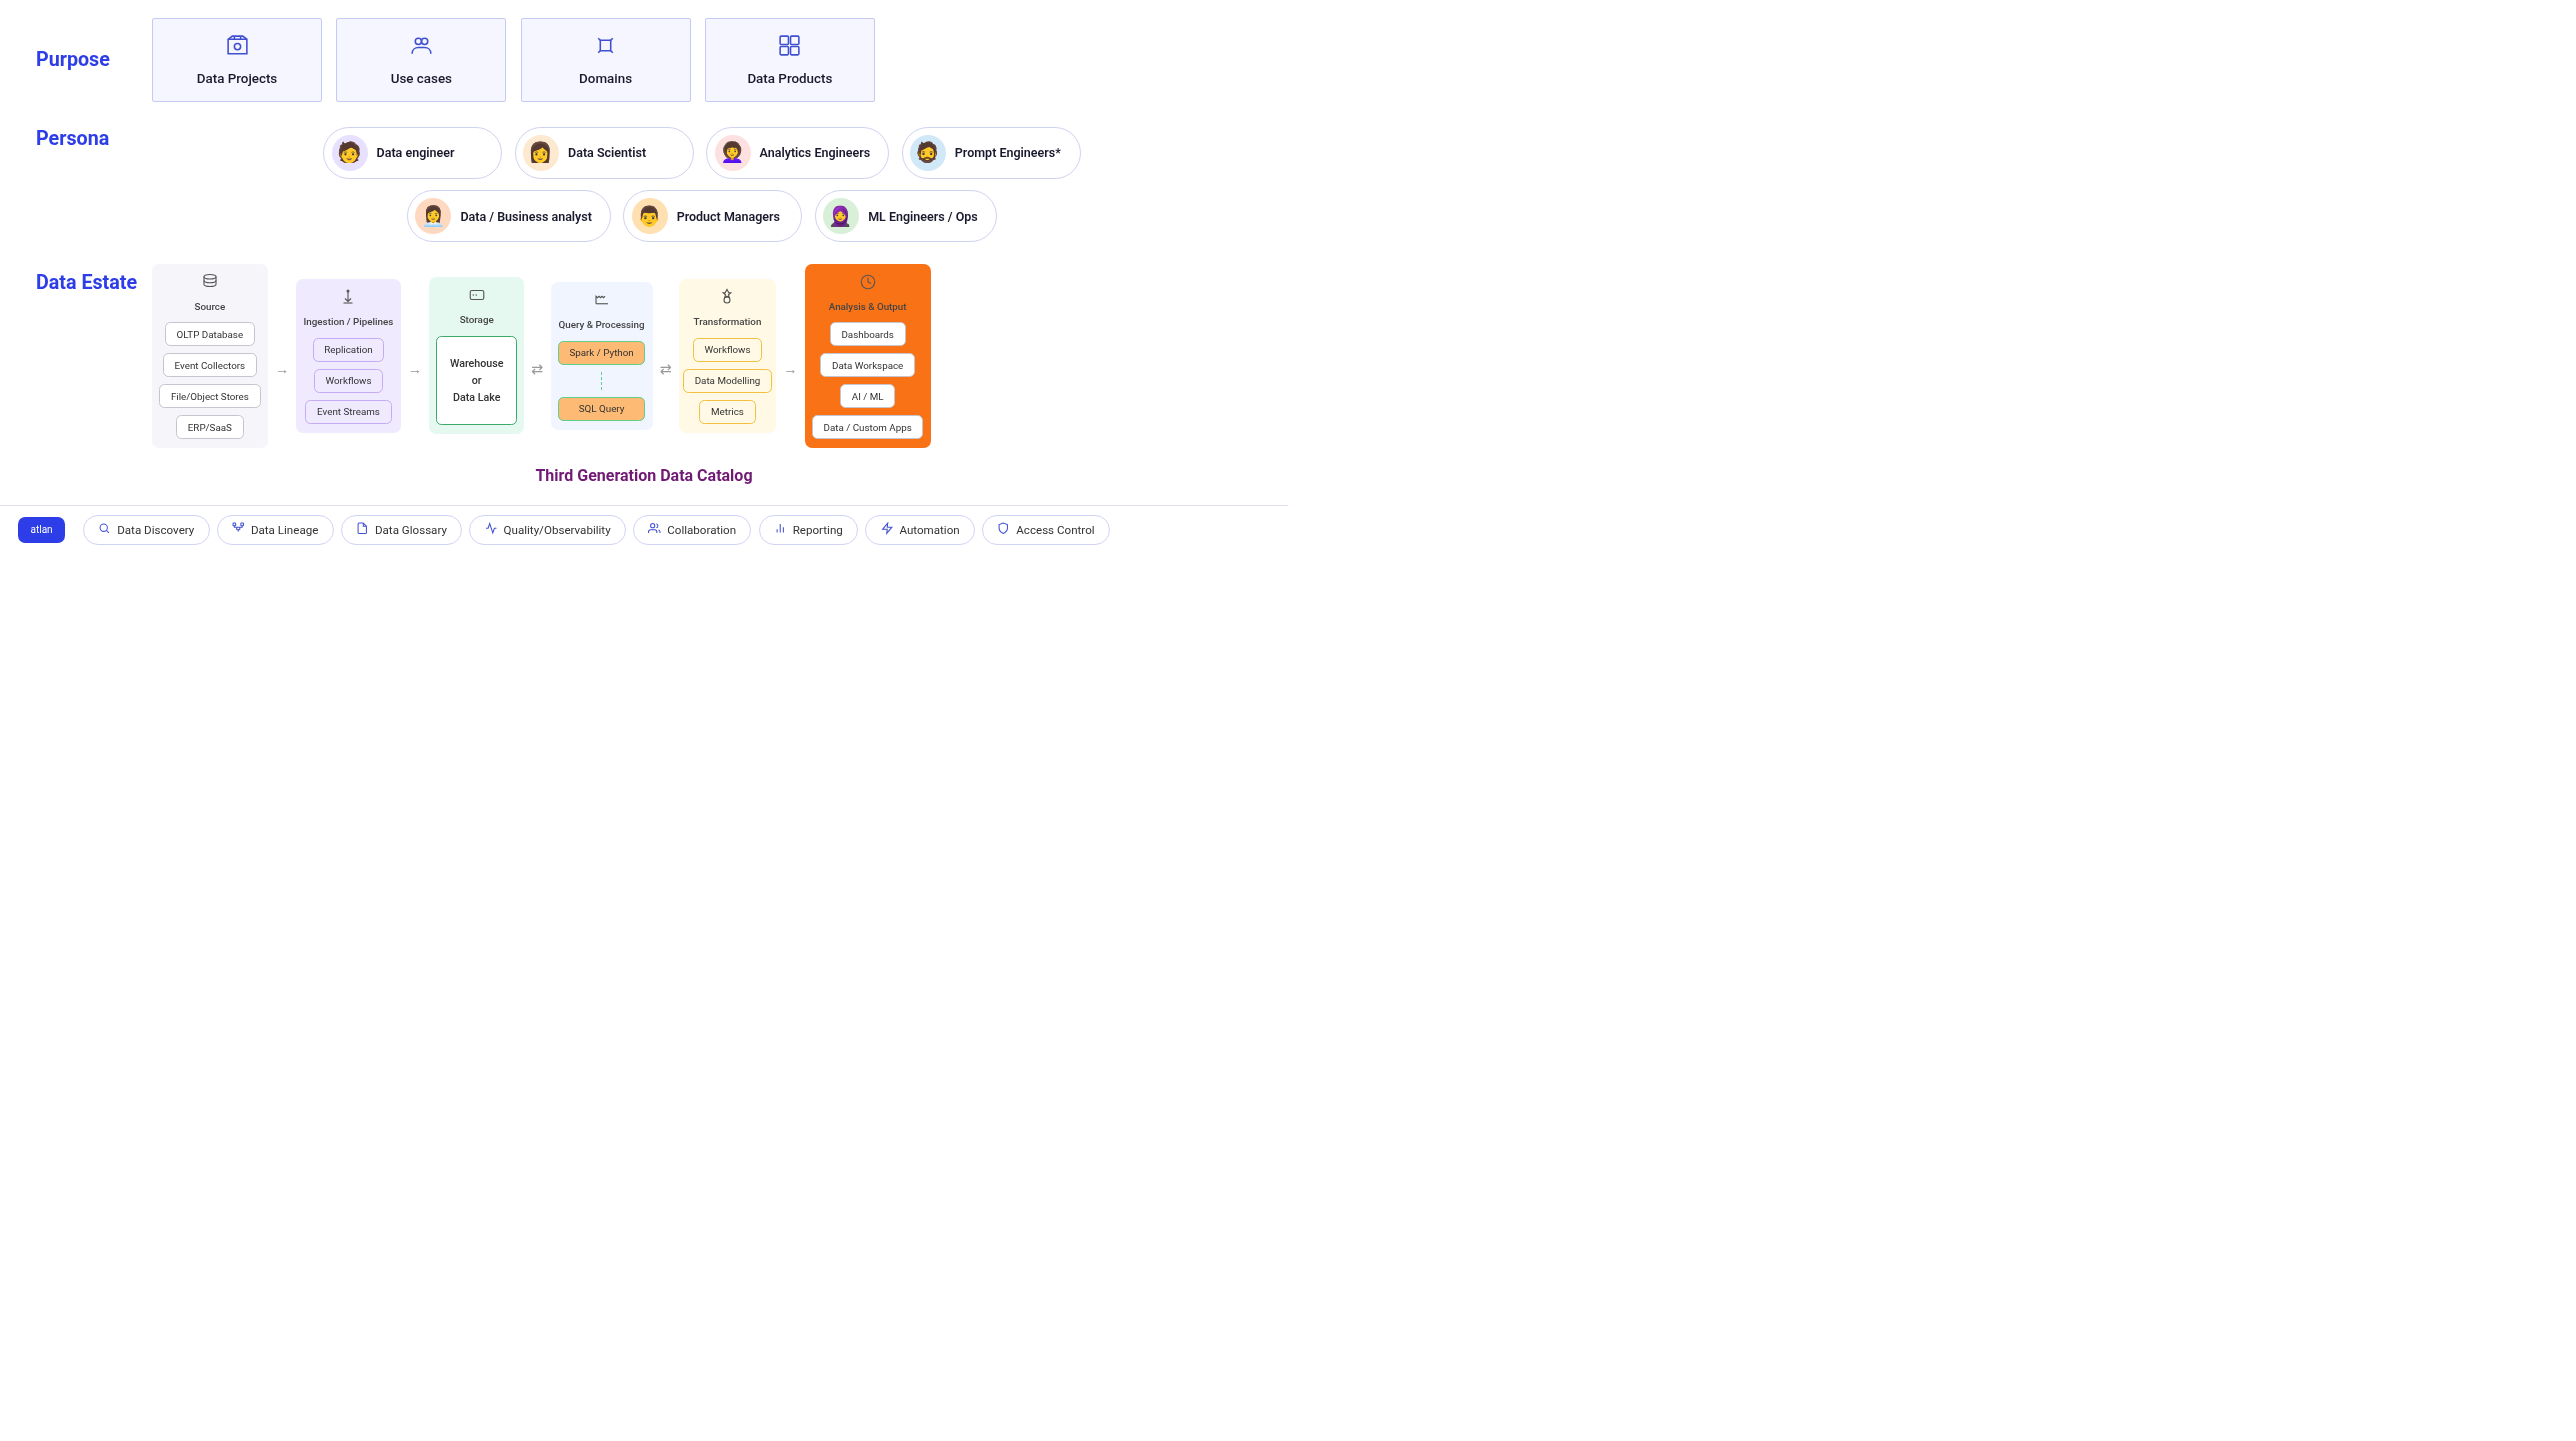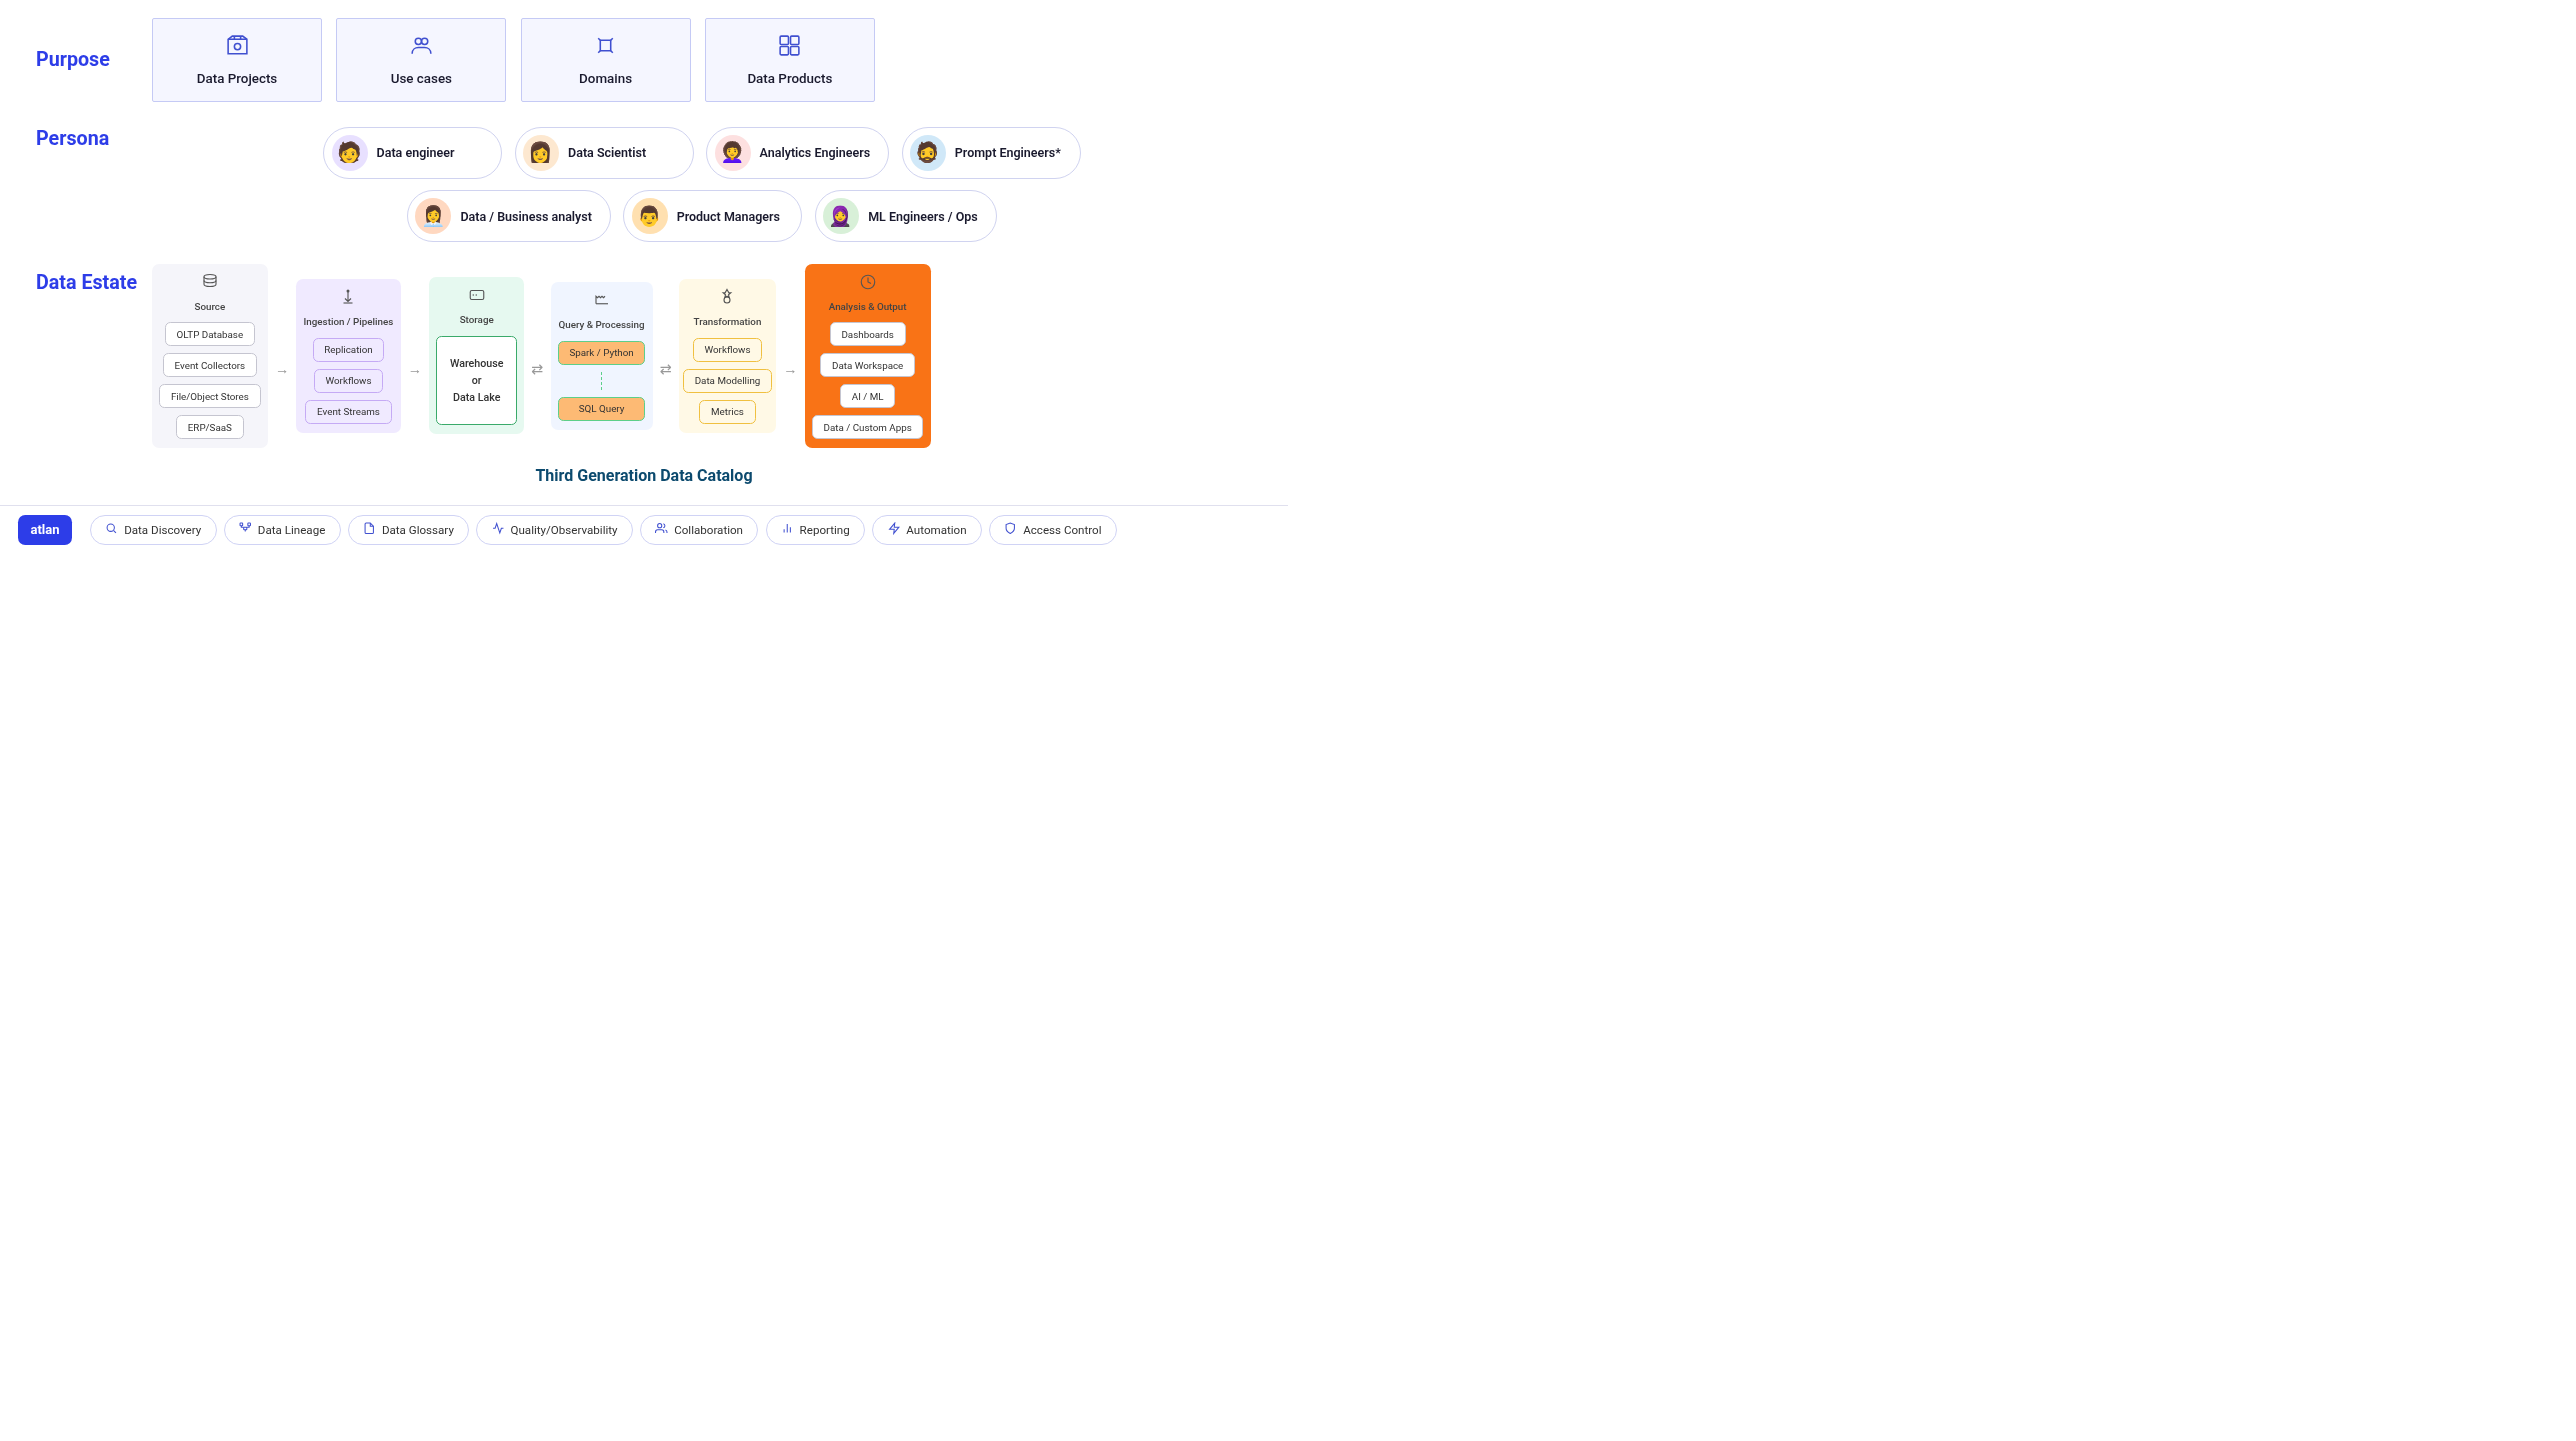--- a/index.html
+++ b/index.html
@@ -173,38 +173,38 @@
     .col-storage { background: #e6f9f0; border-radius: 7.2px; padding: 9px 7.2px; }
     .col-query { background: #f0f5ff; border-radius: 7.2px; padding: 9px 7.2px; }
     .col-transform { background: #fff9e6; border-radius: 7.2px; padding: 9px 7.2px; }
     .col-output { background: #f97316; border-radius: 7.2px; padding: 9px 7.2px; }
 
     
     .catalog-title {
       text-align: center;
       font-size: 16px;
       font-weight: 700;
-      color: #0c4a6e;
+      color: #701a75;
       margin-bottom: 10.7px;
     }
 
     .bottom-bar {
       display: flex;
       align-items: center;
       background: #fff;
       border-top: 0.9px solid #e0e0ee;
       padding: 9px 18px;
       gap: 9px;
     }
 
     .atlan-logo {
       background: #2d3de8;
       color: #fff;
-      font-size: 13px;
-      font-weight: 700;
+      font-size: 10px;
+      font-weight: 400;
       padding: 7.2px 12.5px;
       border-radius: 7.2px;
       margin-right: 9px;
     }
 
     .catalog-pill {
       border: 1.3px solid #d0d3f5;
       border-radius: 45px;
       padding: 6.3px 14.3px;
       font-size: 11.6px;

